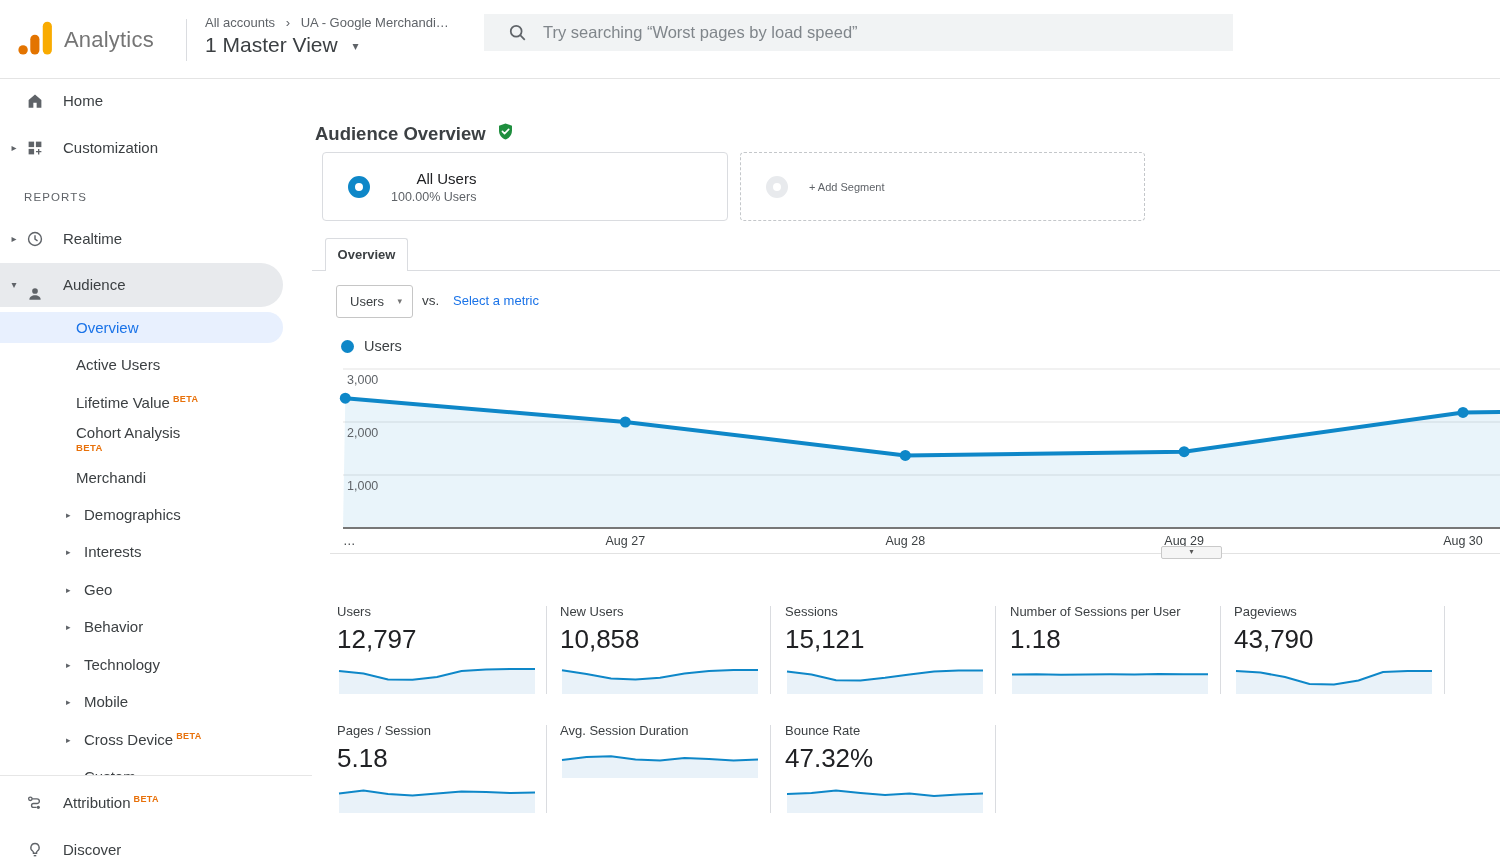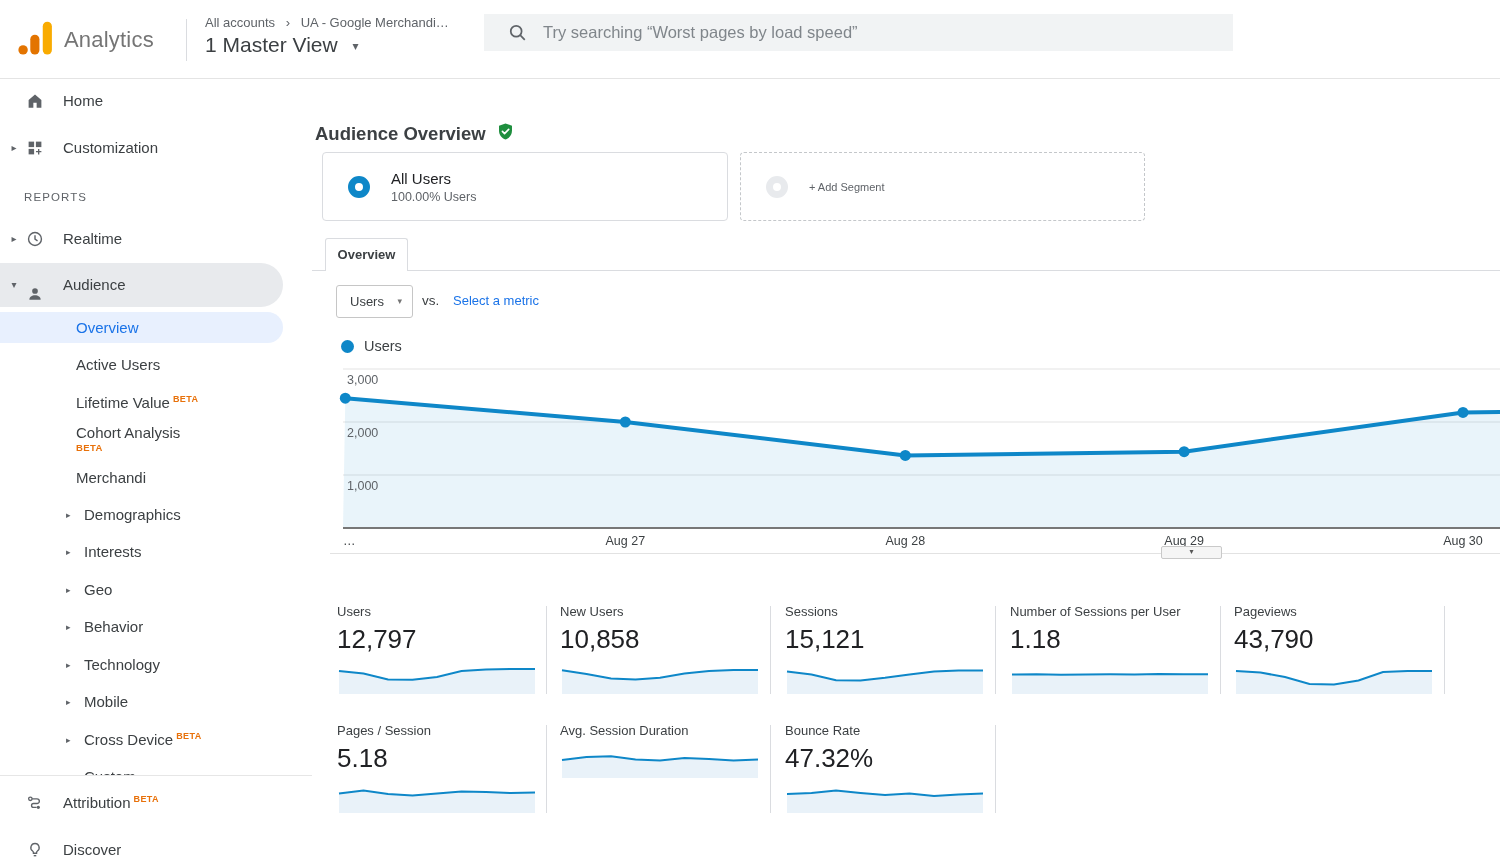--- a/index.html
+++ b/index.html
@@ -56,21 +56,21 @@
   .page-title { font-size:18.5px; font-weight:700; color:#3c4043; }
 
   .segment-card { position:absolute; top:73px; height:69px; background:#fff; border-radius:4px;
     display:flex; align-items:center; cursor:pointer; }
   .segment-all { left:10px; width:406px; border:1px solid #dadce0; }
   .segment-add { left:428px; width:405px; border:1px dashed #c4c7ca; }
   .donut { width:22px; height:22px; border-radius:50%; margin-left:25px; flex:none; }
   .donut-blue { border:7px solid #0e87c8; }
   .donut-gray { border:7px solid #e8eaed; }
   .segment-text { margin-left:21px; }
-  .segment-title { font-size:15px; color:#202124; }
+  .segment-title { font-size:15px; color:#202124;text-align:right; }
   .segment-sub { font-size:12.5px; color:#5f6368; margin-top:3px; }
   .add-segment-label { font-size:11px; color:#5f6368; margin-left:21px; }
 
   .tab { position:absolute; left:13px; top:159px; width:83px; height:33px; background:#fff;
     border:1px solid #dadce0; border-bottom:none; border-radius:3px 3px 0 0; z-index:2;
     font-size:13px; font-weight:700; color:#3c4043; text-align:center; line-height:32px; cursor:pointer; }
   .tab-line { position:absolute; left:0; top:191px; width:1188px; height:1px; background:#dadce0; z-index:1; }
 
   .metric-dropdown { position:absolute; left:24px; top:206px; width:77px; height:33px; background:#fff;
     border:1px solid #c6c6c6; border-radius:3px; cursor:pointer; }

